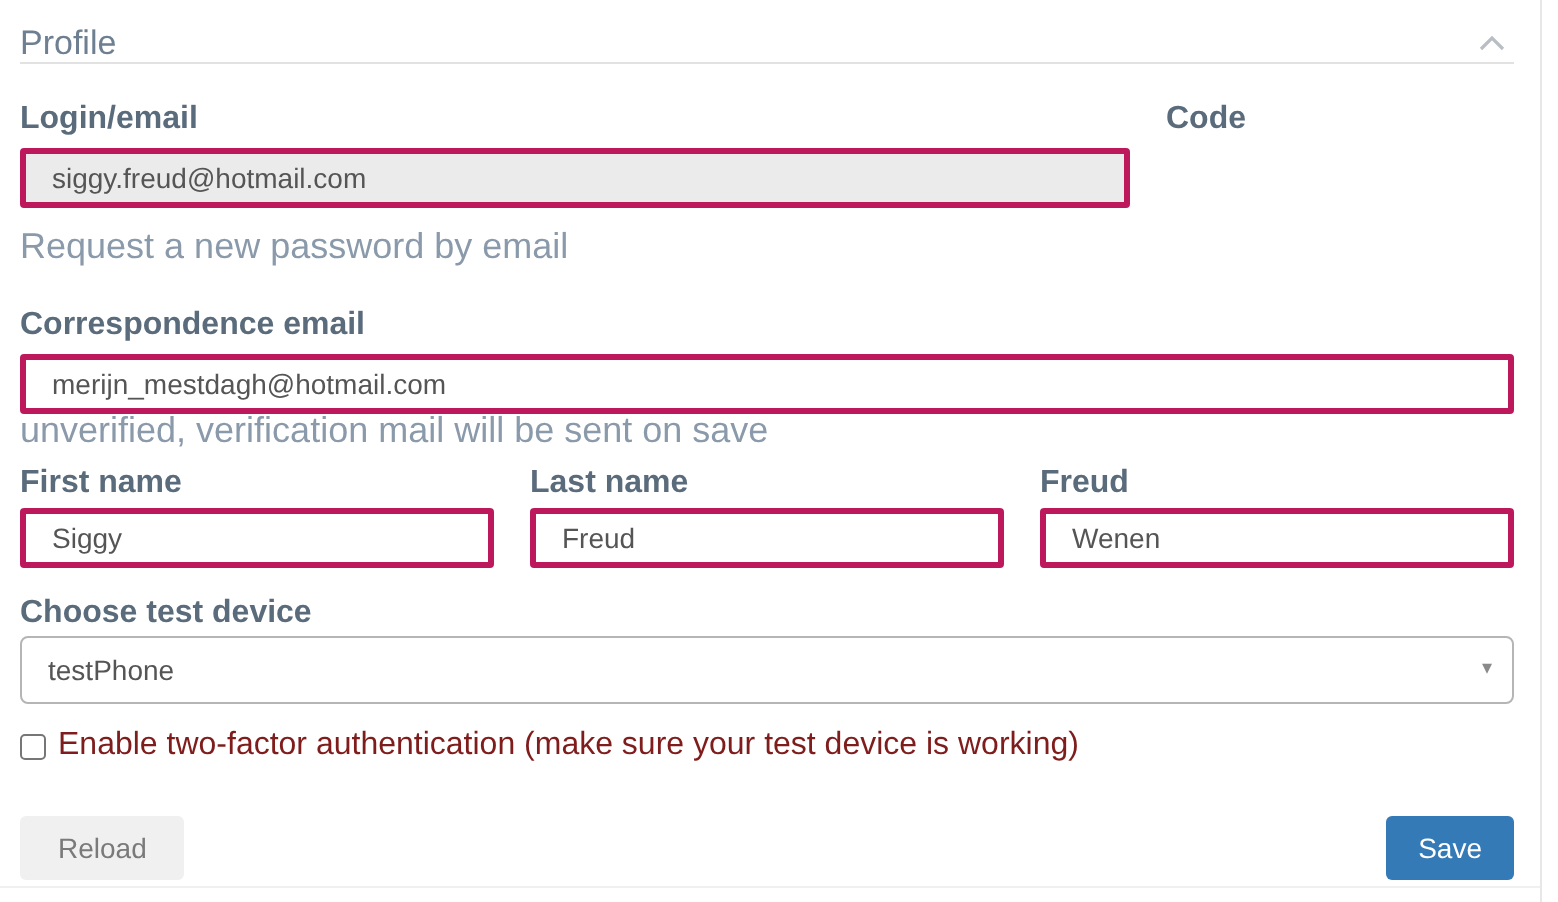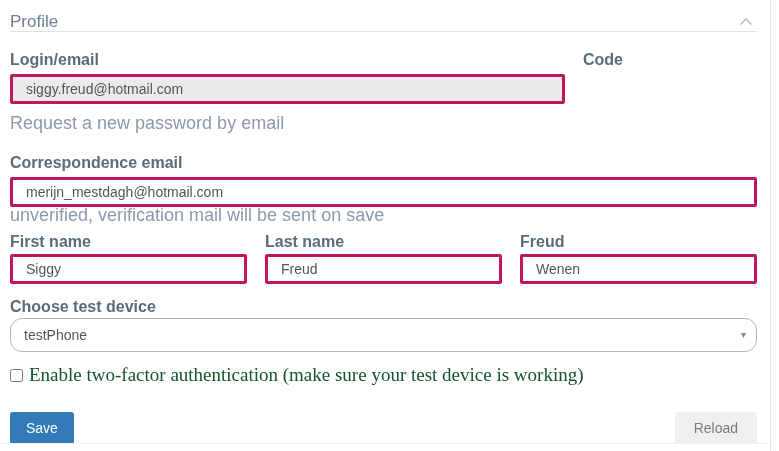--- a/index.html
+++ b/index.html
@@ -84,21 +84,21 @@
   .row-names .col { flex: 1; }
   .row-names .field-label { margin-bottom: 5px; }
 
   .row-device { margin-top: 15px; }
   .row-device .field-label { margin-bottom: 4px; }
   .select-box {
     position: relative;
     width: 100%;
     height: 34px;
     border: 1px solid #b5b5b5;
-    border-radius: 12px;
+    border-radius: 4px;
     background: #ffffff;
     display: flex;
     align-items: center;
     padding: 0 13px;
     font-size: 14px;
     color: #555555;
     cursor: pointer;
   }
   .select-arrow {
     position: absolute;
@@ -116,21 +116,21 @@
     align-items: center;
     gap: 6px;
   }
   .row-checkbox input[type="checkbox"] {
     width: 13px;
     height: 13px;
     margin: 0;
     accent-color: #ffffff;
     cursor: pointer;
   }
-  .checkbox-label { font-size: 19px; color: #14532d; font-family: Liberation Serif, serif; }
+  .checkbox-label { font-size: 16px; color: #7f1d1d; }
 
   .row-actions {
     margin-top: 26px;
     display: flex;
     align-items: center;
     justify-content: space-between;
   }
   .btn {
     height: 32px;
     border: none;
@@ -216,20 +216,20 @@
         <span class="select-arrow">▾</span>
       </div>
     </div>
 
     <div class="row-checkbox">
       <input type="checkbox" style="">
       <span class="checkbox-label">Enable two-factor authentication (make sure your test device is working)</span>
     </div>
 
     <div class="row-actions">
+      <button class="btn btn-reload">Reload</button>
       <button class="btn btn-save">Save</button>
-      <button class="btn btn-reload">Reload</button>
     </div>
 
   </div>
 
   <div class="bottom-divider"></div>
 </div>
 
 </body></html>

